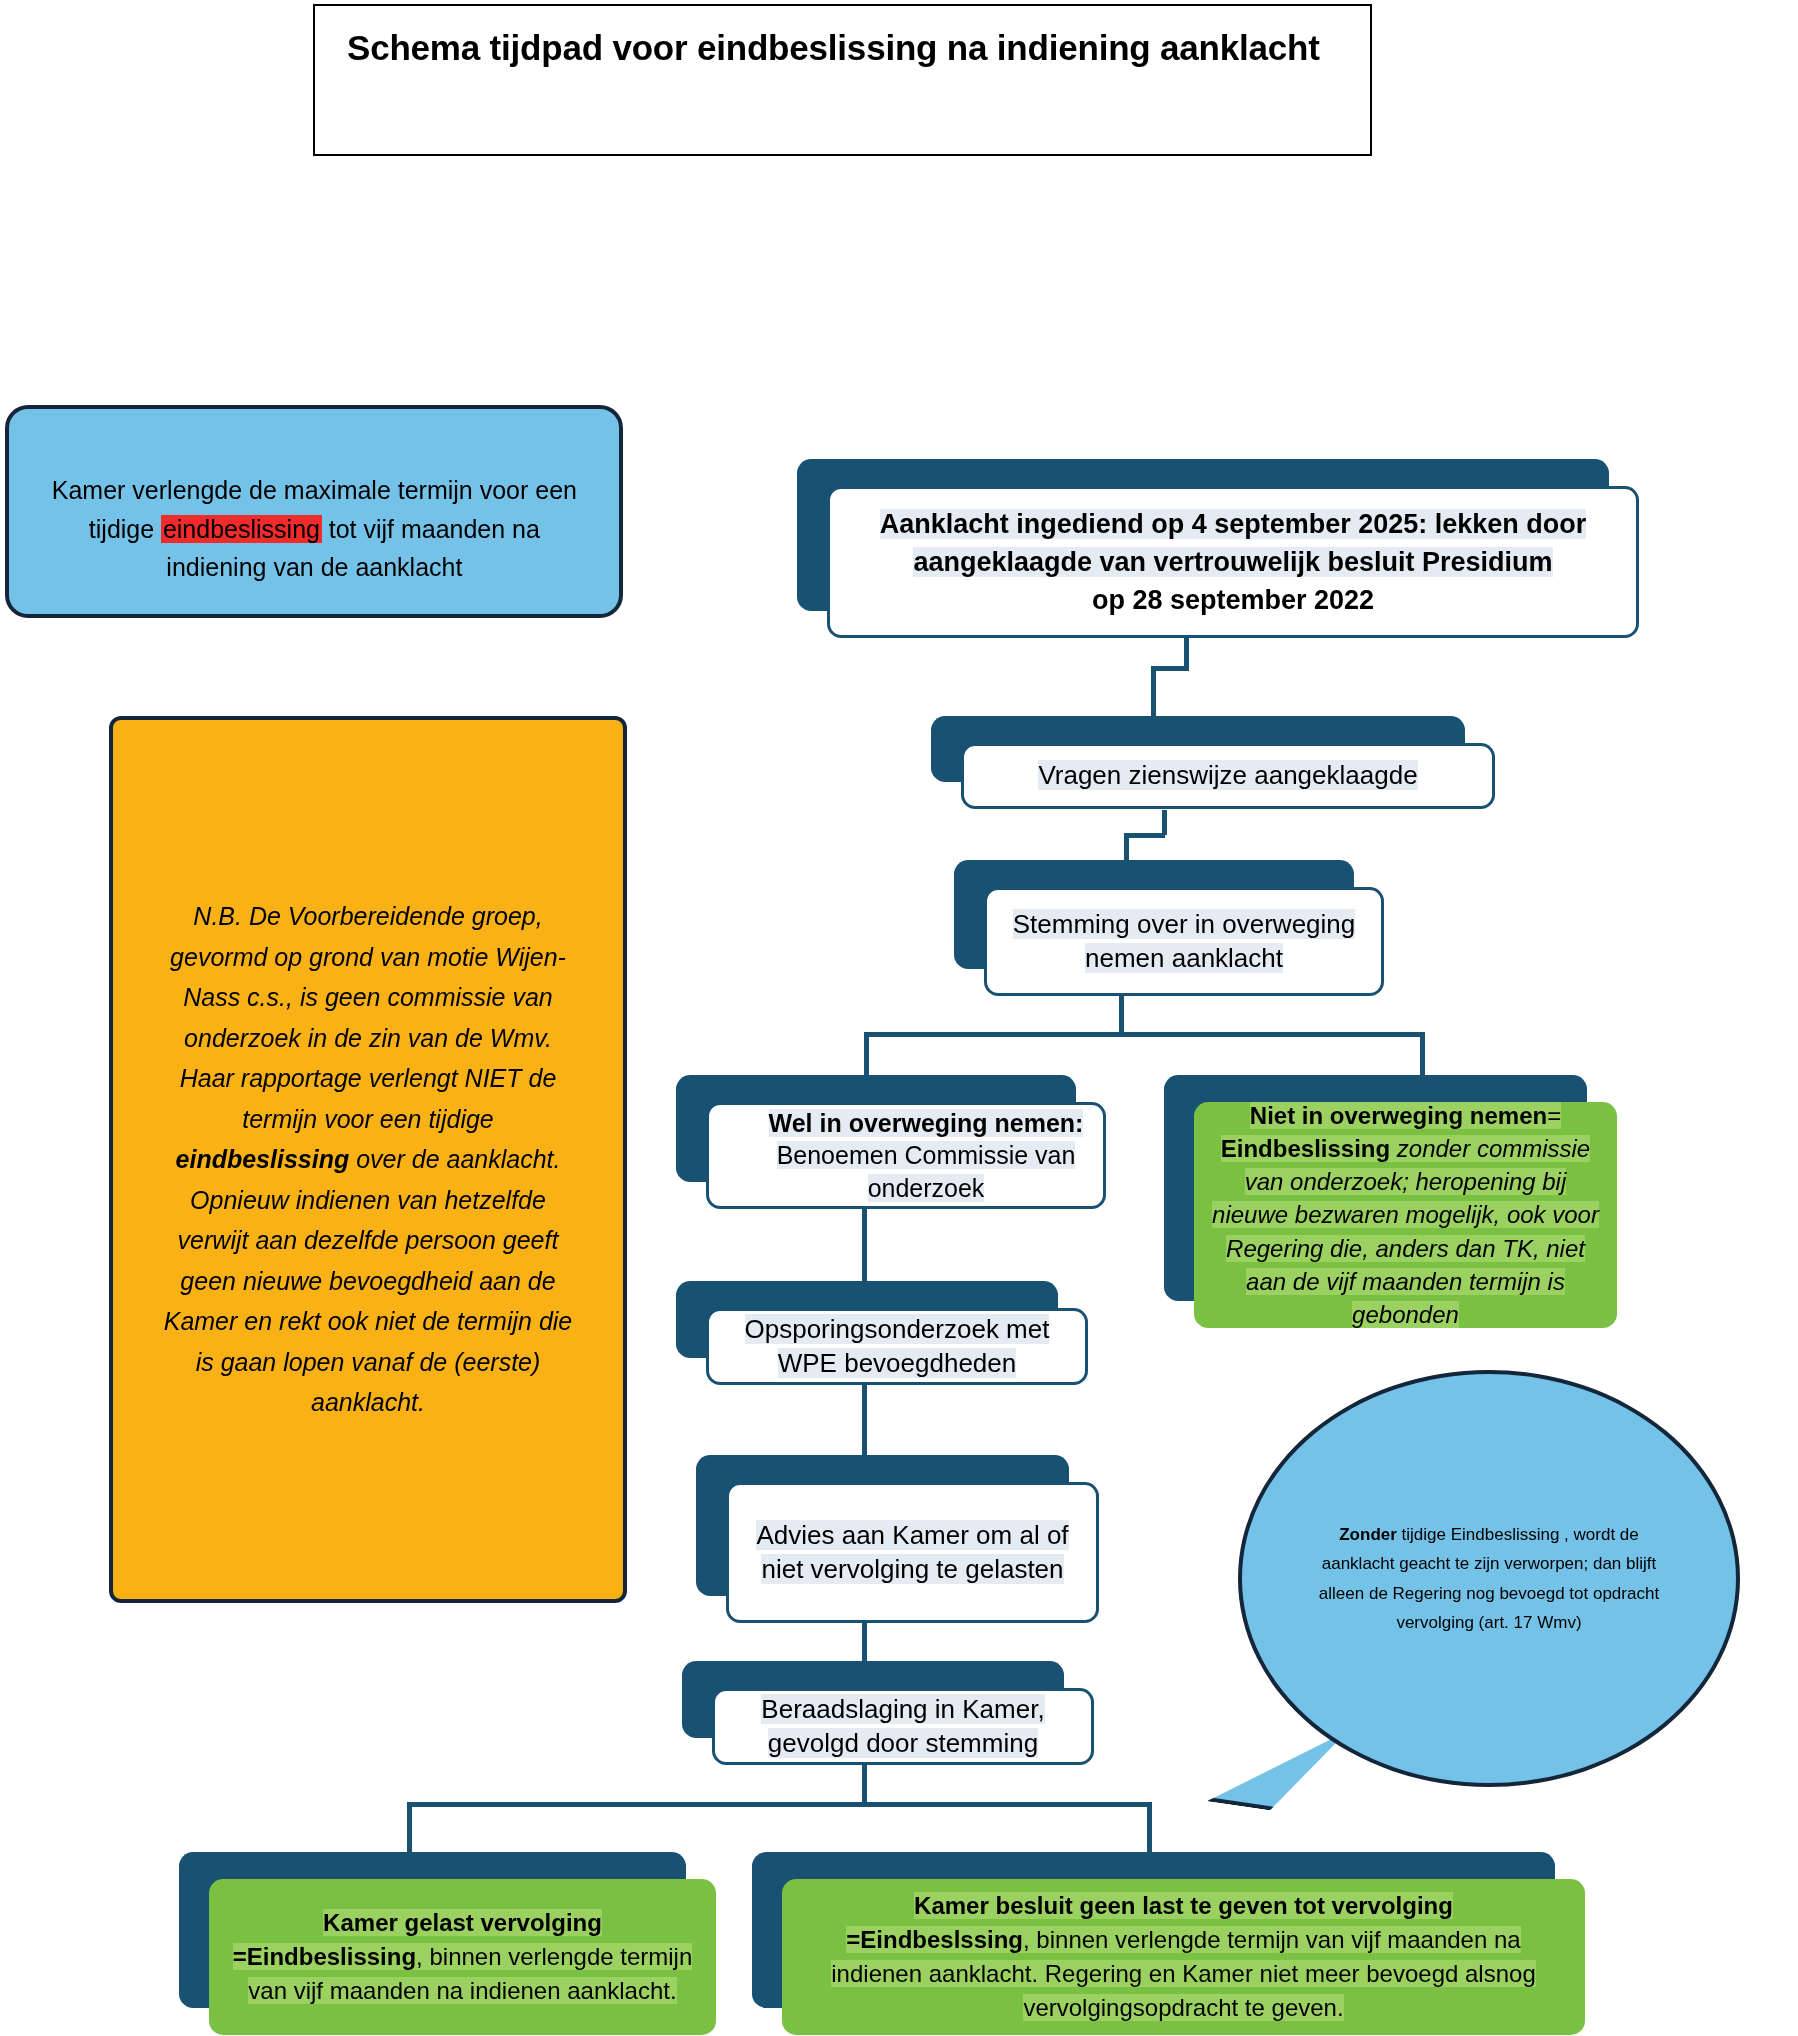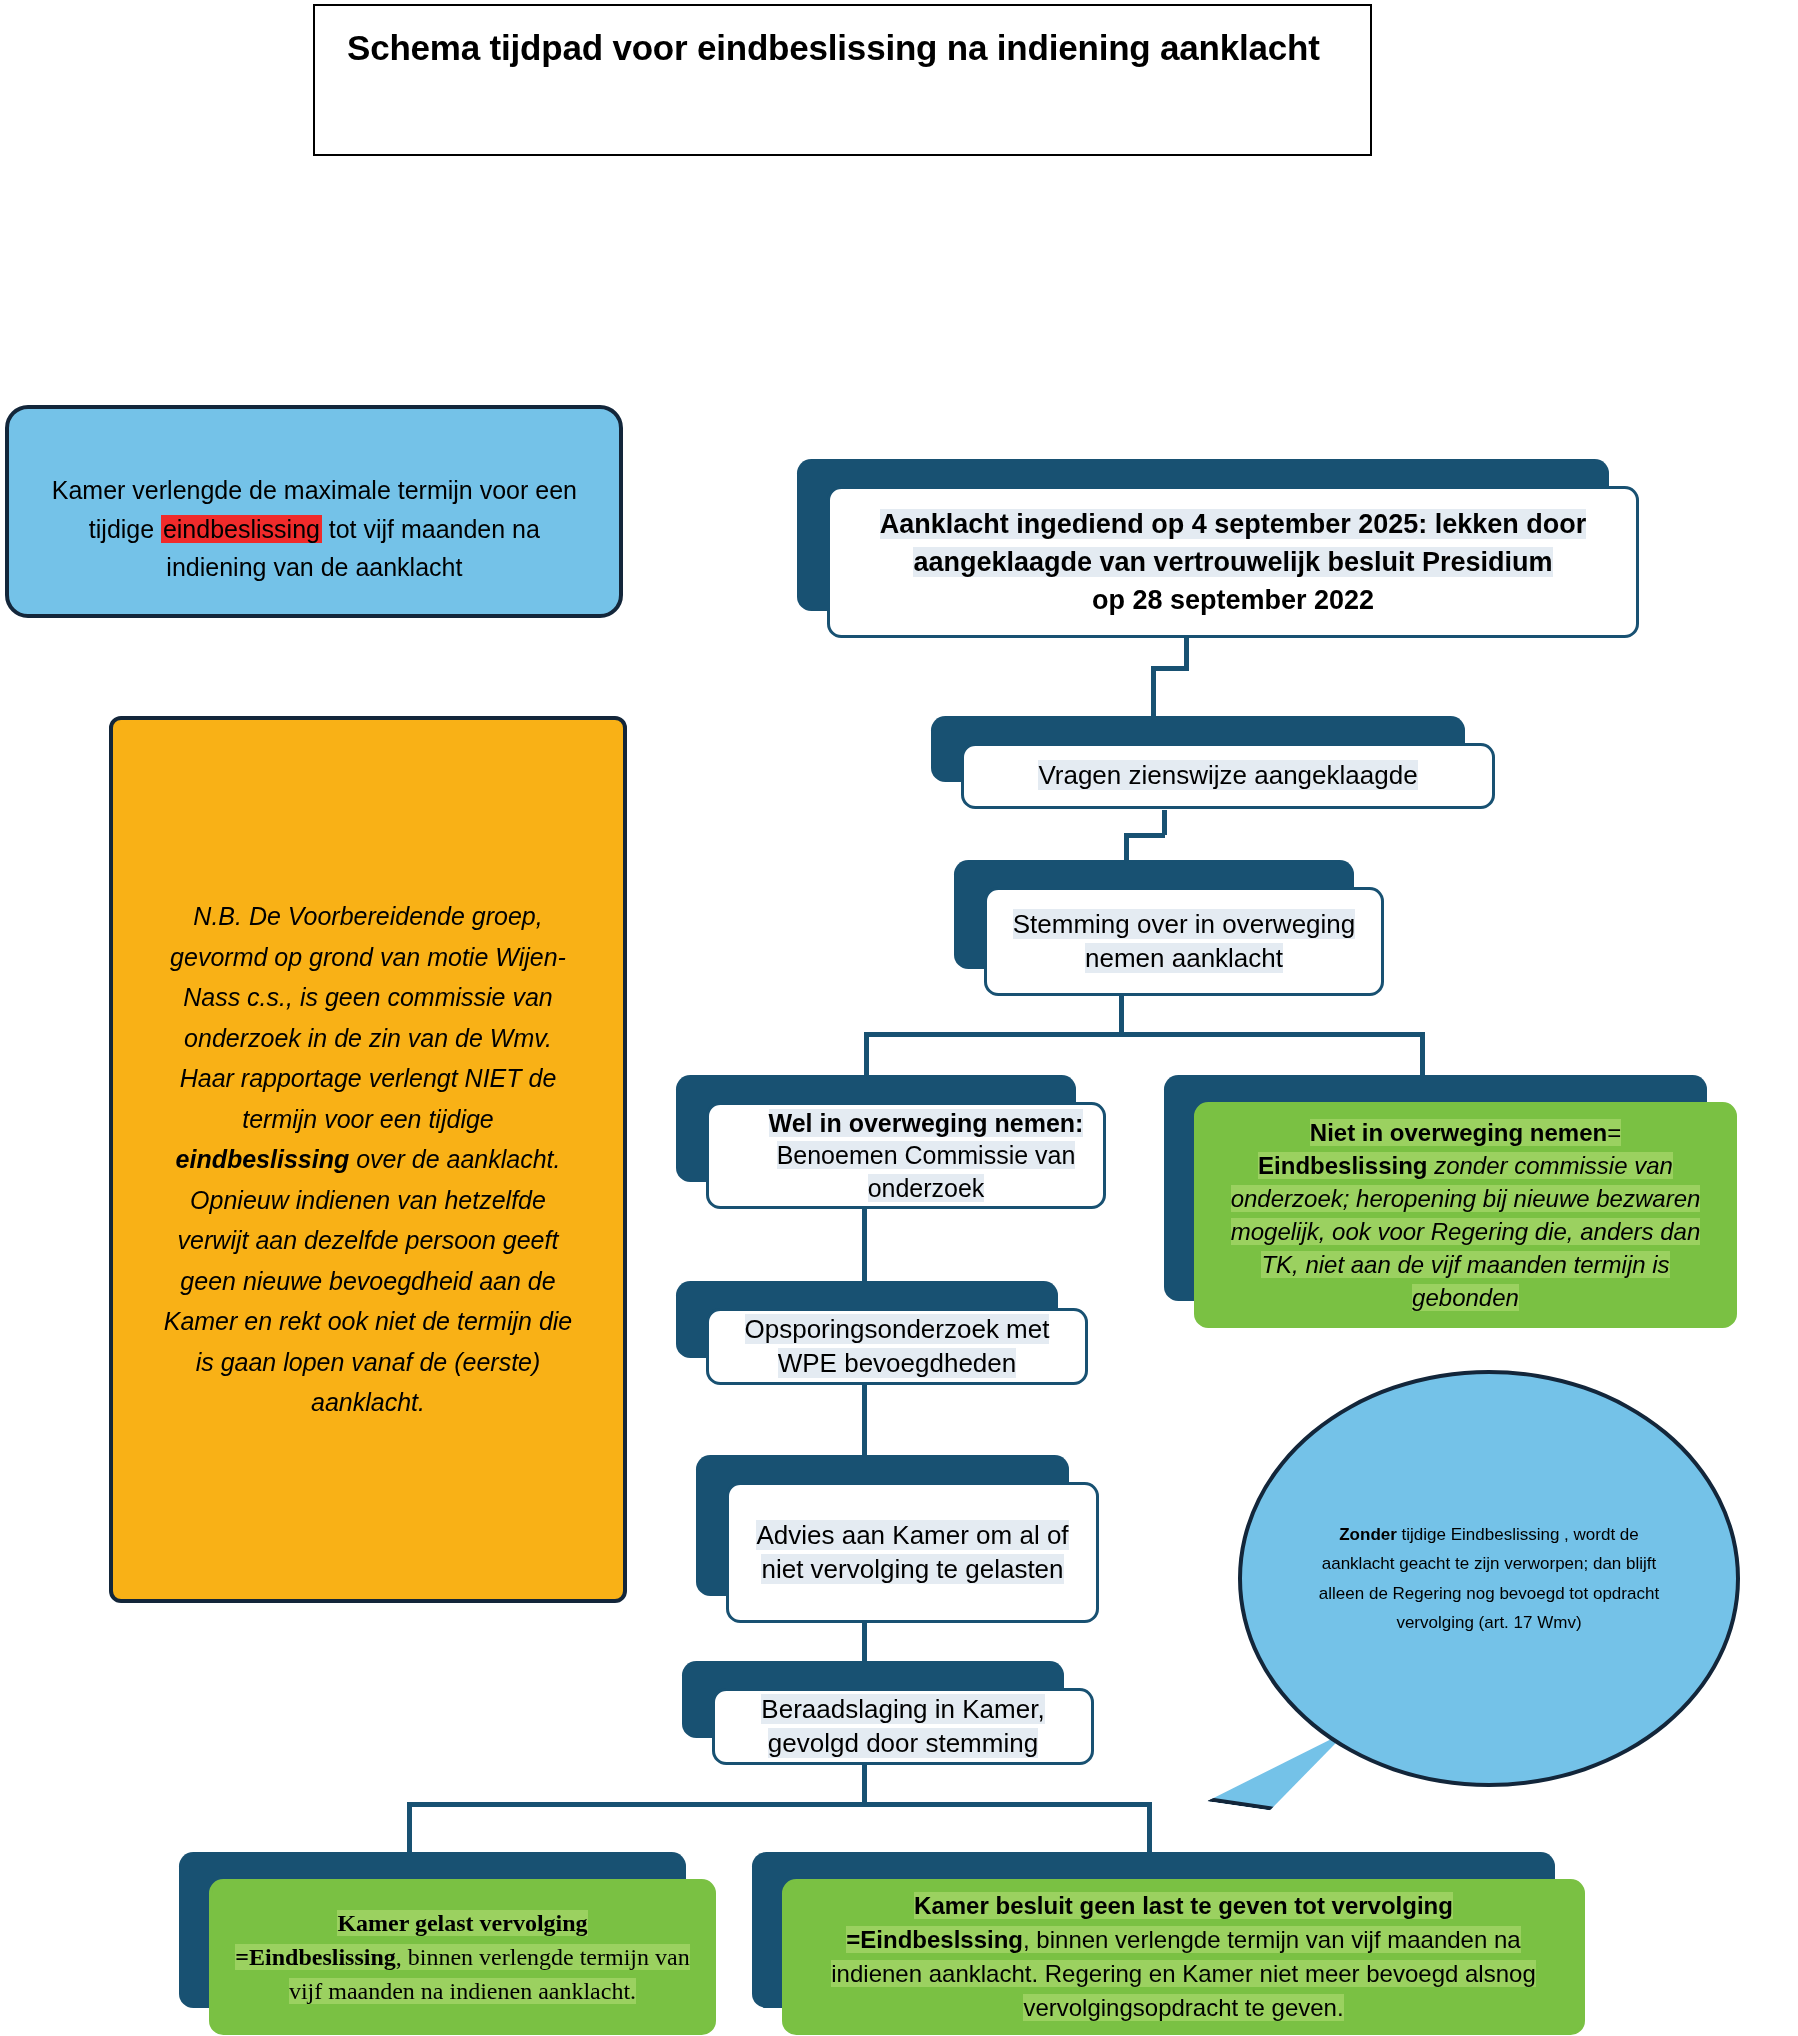--- a/index.html
+++ b/index.html
@@ -48,26 +48,26 @@
   .node.green .card{background:#7ac143;border-color:#7ac143;}
   .node.green .card .inner .hl{background:#9bd160;}
 
   
   #n-aanklacht{left:797px;top:459px;width:842px;height:179px;}
   #n-aanklacht .card .inner{font-size:27px;line-height:1.42;font-weight:bold;}
   #n-vragen{left:931px;top:716px;width:564px;height:93px;}
   #n-stemming{left:954px;top:860px;width:430px;height:136px;}
   #n-wel{left:676px;top:1075px;width:430px;height:134px;}
   #n-wel .card .inner{font-size:25px;text-align:center;margin-left:40px;}
-  #n-niet{left:1164px;top:1075px;width:573px;height:253px;}
+  #n-niet{left:1164px;top:1075px;width:453px;height:253px;}
   #n-niet .card .inner{font-size:24px;line-height:1.38;text-align:center;}
   #n-opsporing{left:676px;top:1281px;width:412px;height:104px;}
   #n-advies{left:676px;top:1455px;width:403px;height:168px;margin-left:20px;}
   #n-beraad{left:682px;top:1661px;width:412px;height:104px;}
-  #n-gelast{left:179px;top:1852px;width:537px;height:183px;font-family:Liberation Serif, serif;}
+  #n-gelast{left:179px;top:1852px;width:537px;height:183px;}
   #n-gelast .card .inner{font-size:24px;line-height:1.42;}
   #n-geenlast{left:752px;top:1852px;width:833px;height:183px;}
   #n-geenlast .card .inner{font-size:24px;line-height:1.42;}
 
   
   .ln{position:absolute;background:#185172;}
   .lnv{width:4.5px;}
   .lnh{height:4.5px;}
 </style>
 </head>

